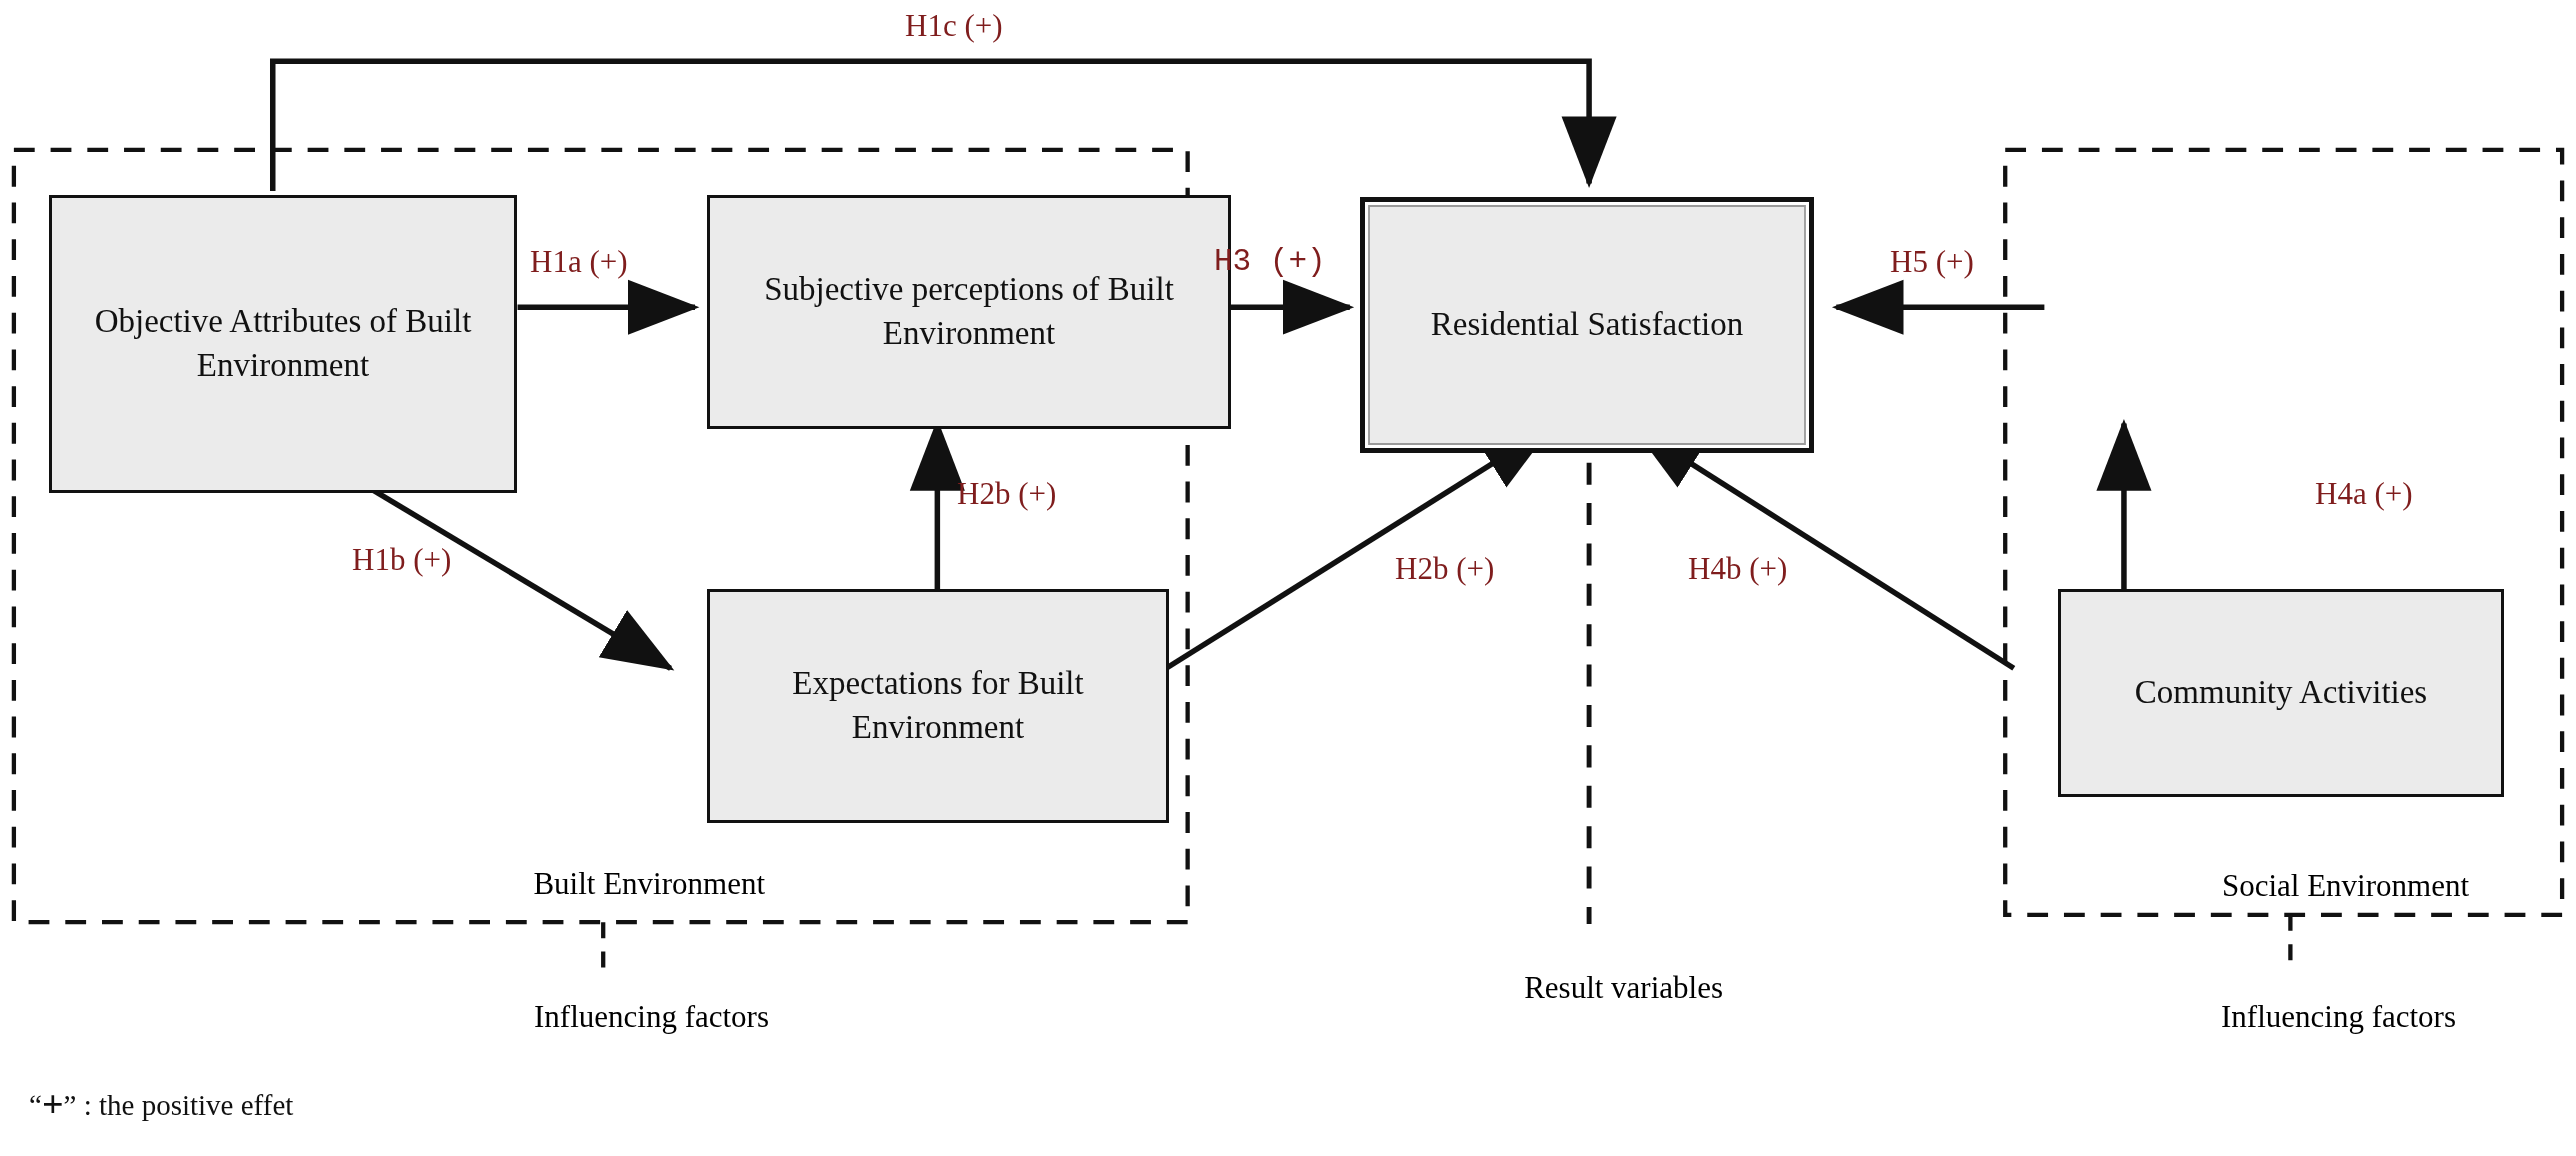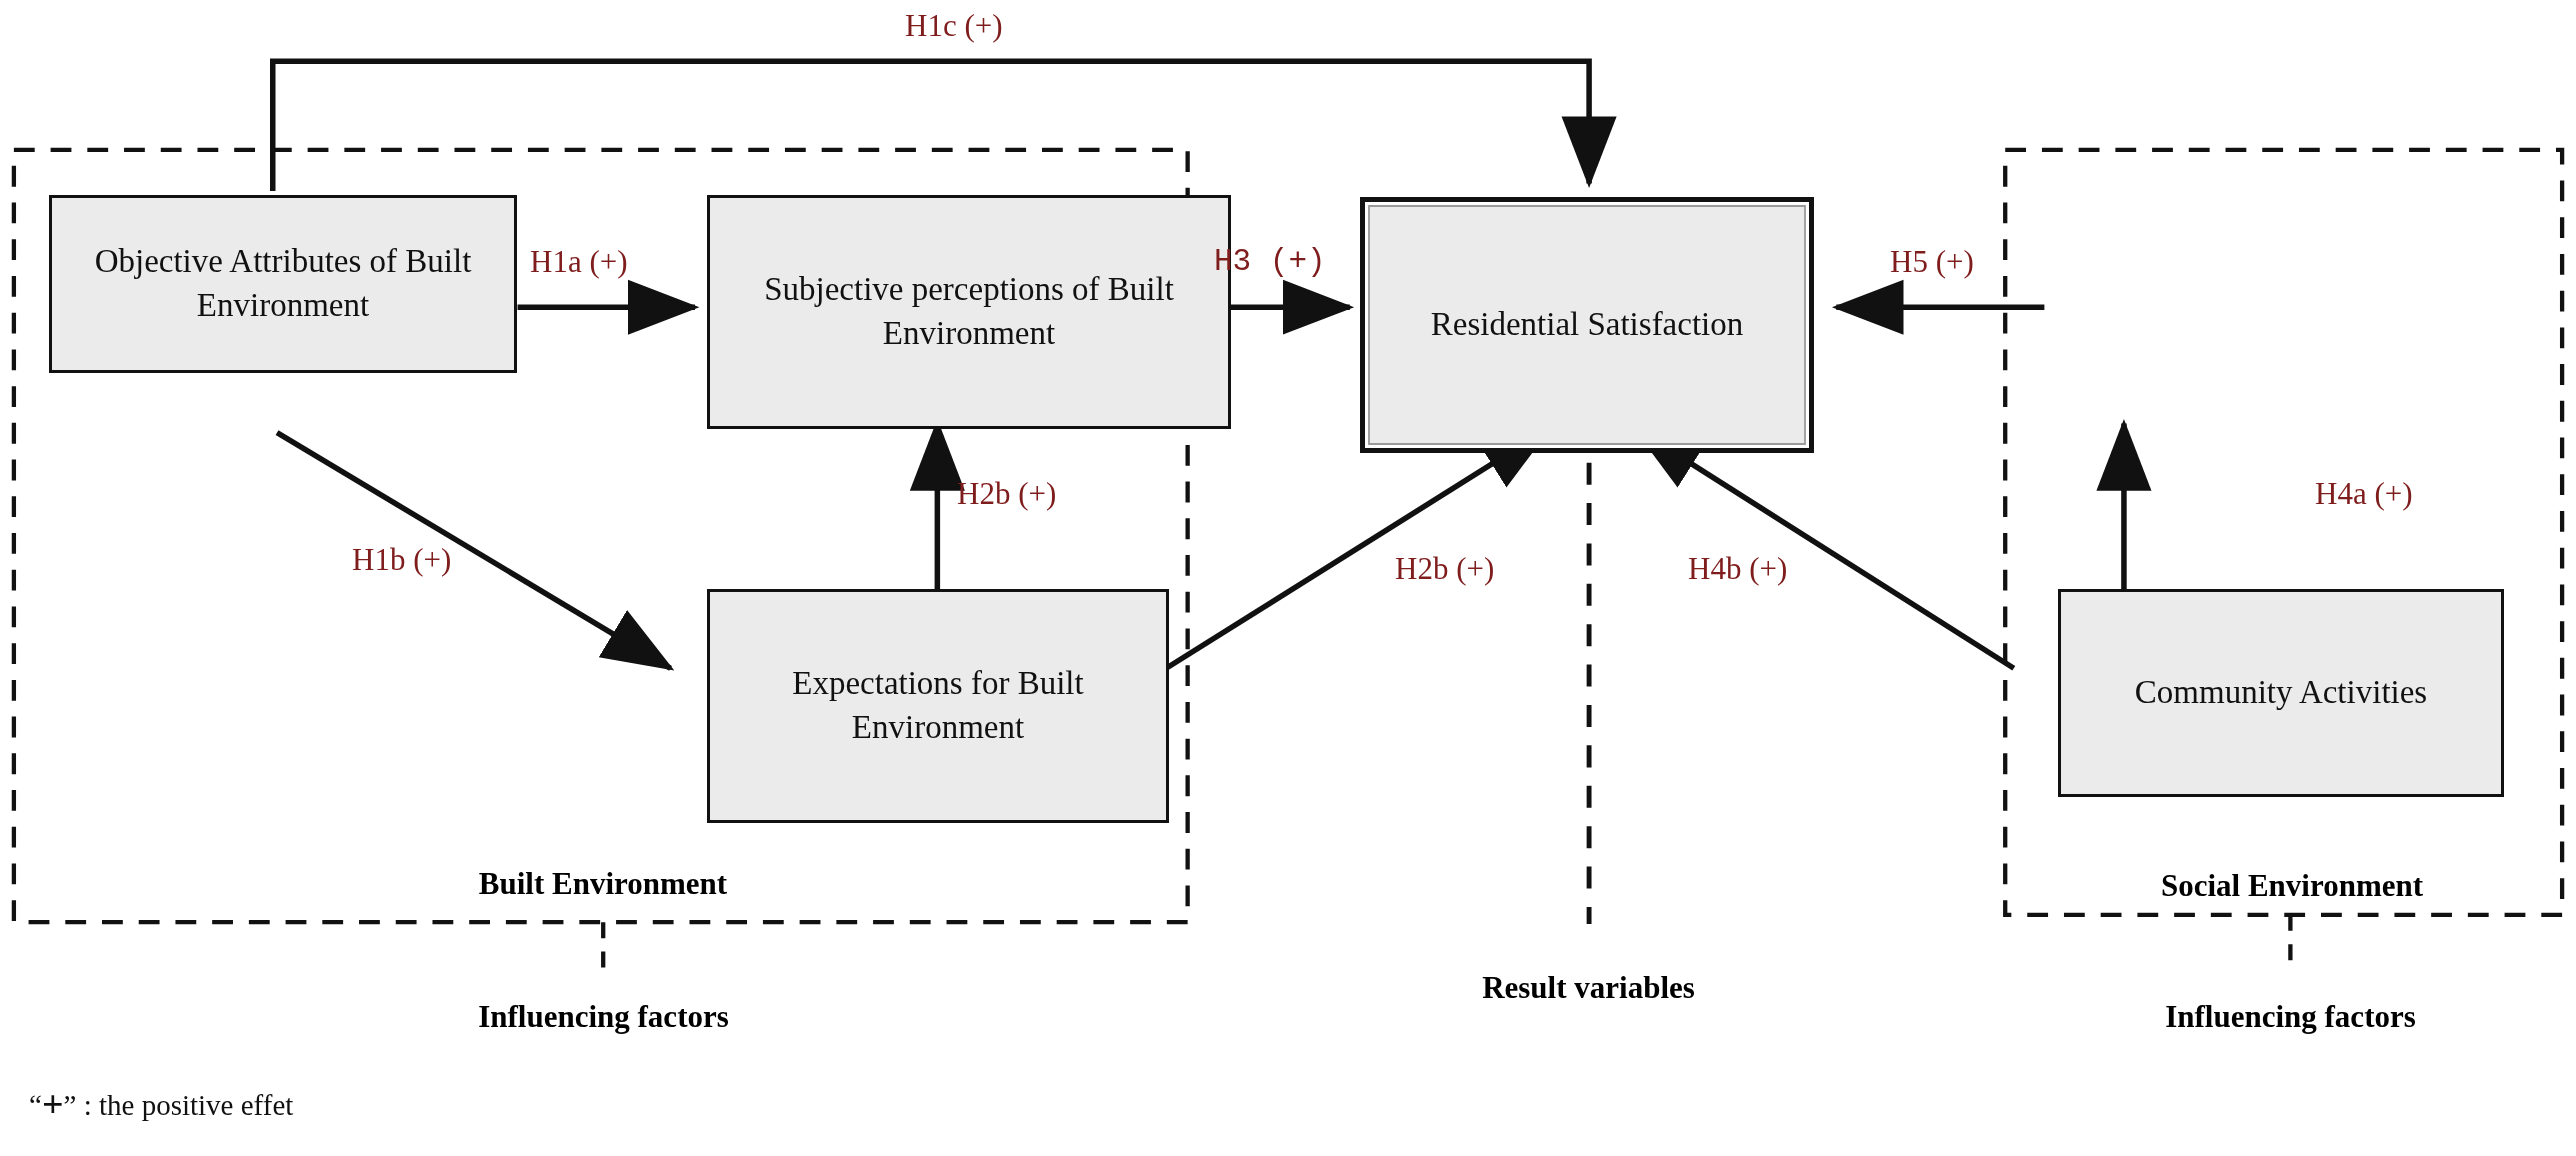--- a/index.html
+++ b/index.html
@@ -29,24 +29,24 @@
   }
   .edge-label{
     position:absolute;
     font-size:31px;
     color:#7f1d1d;
     white-space:nowrap;
   }
   .group-caption{
     position:absolute;
     font-size:31px;
-    font-weight:bold;
+    font-weight:normal;
     color:#000;
     white-space:nowrap;
-    text-align:center;
+    text-align:right;
   }
   .legend{
     position:absolute;
     font-size:29px;
     color:#111;
     white-space:nowrap;
   }
   .legend .plus-sym{font-size:38px;font-weight:bold;vertical-align:-2.4px;}
 </style>
 </head>
@@ -83,21 +83,21 @@
 
     <line x1="1531" y1="1098" x2="1531" y2="692" stroke="#111111" stroke-width="9" marker-end="url(#ah)"></line>
 
     <line x1="1905" y1="1092" x2="2530" y2="700" stroke="#111111" stroke-width="9" marker-end="url(#ah)"></line>
 
     <line x1="3290" y1="1092" x2="2672" y2="700" stroke="#111111" stroke-width="9" marker-end="url(#ah)"></line>
 
     <line x1="3470" y1="1098" x2="3470" y2="692" stroke="#111111" stroke-width="9" marker-end="url(#ah)"></line>
   </svg>
 
-  <div class="node-box" style="left:49px;top:195px;width:468px;height:178px;font-family:Liberation Serif, serif;">
+  <div class="node-box" style="left:49px;top:195px;width:468px;height:298px;font-family:Liberation Serif, serif;">
     <span>Objective Attributes of Built Environment</span>
   </div>
 
   <div class="node-box" style="left:707px;top:195px;width:524px;height:234px;">
     <span>Subjective perceptions of Built Environment</span>
   </div>
 
   <div class="node-box" style="left:707px;top:589px;width:462px;height:234px;">
     <span>Expectations for Built Environment</span>
   </div>

